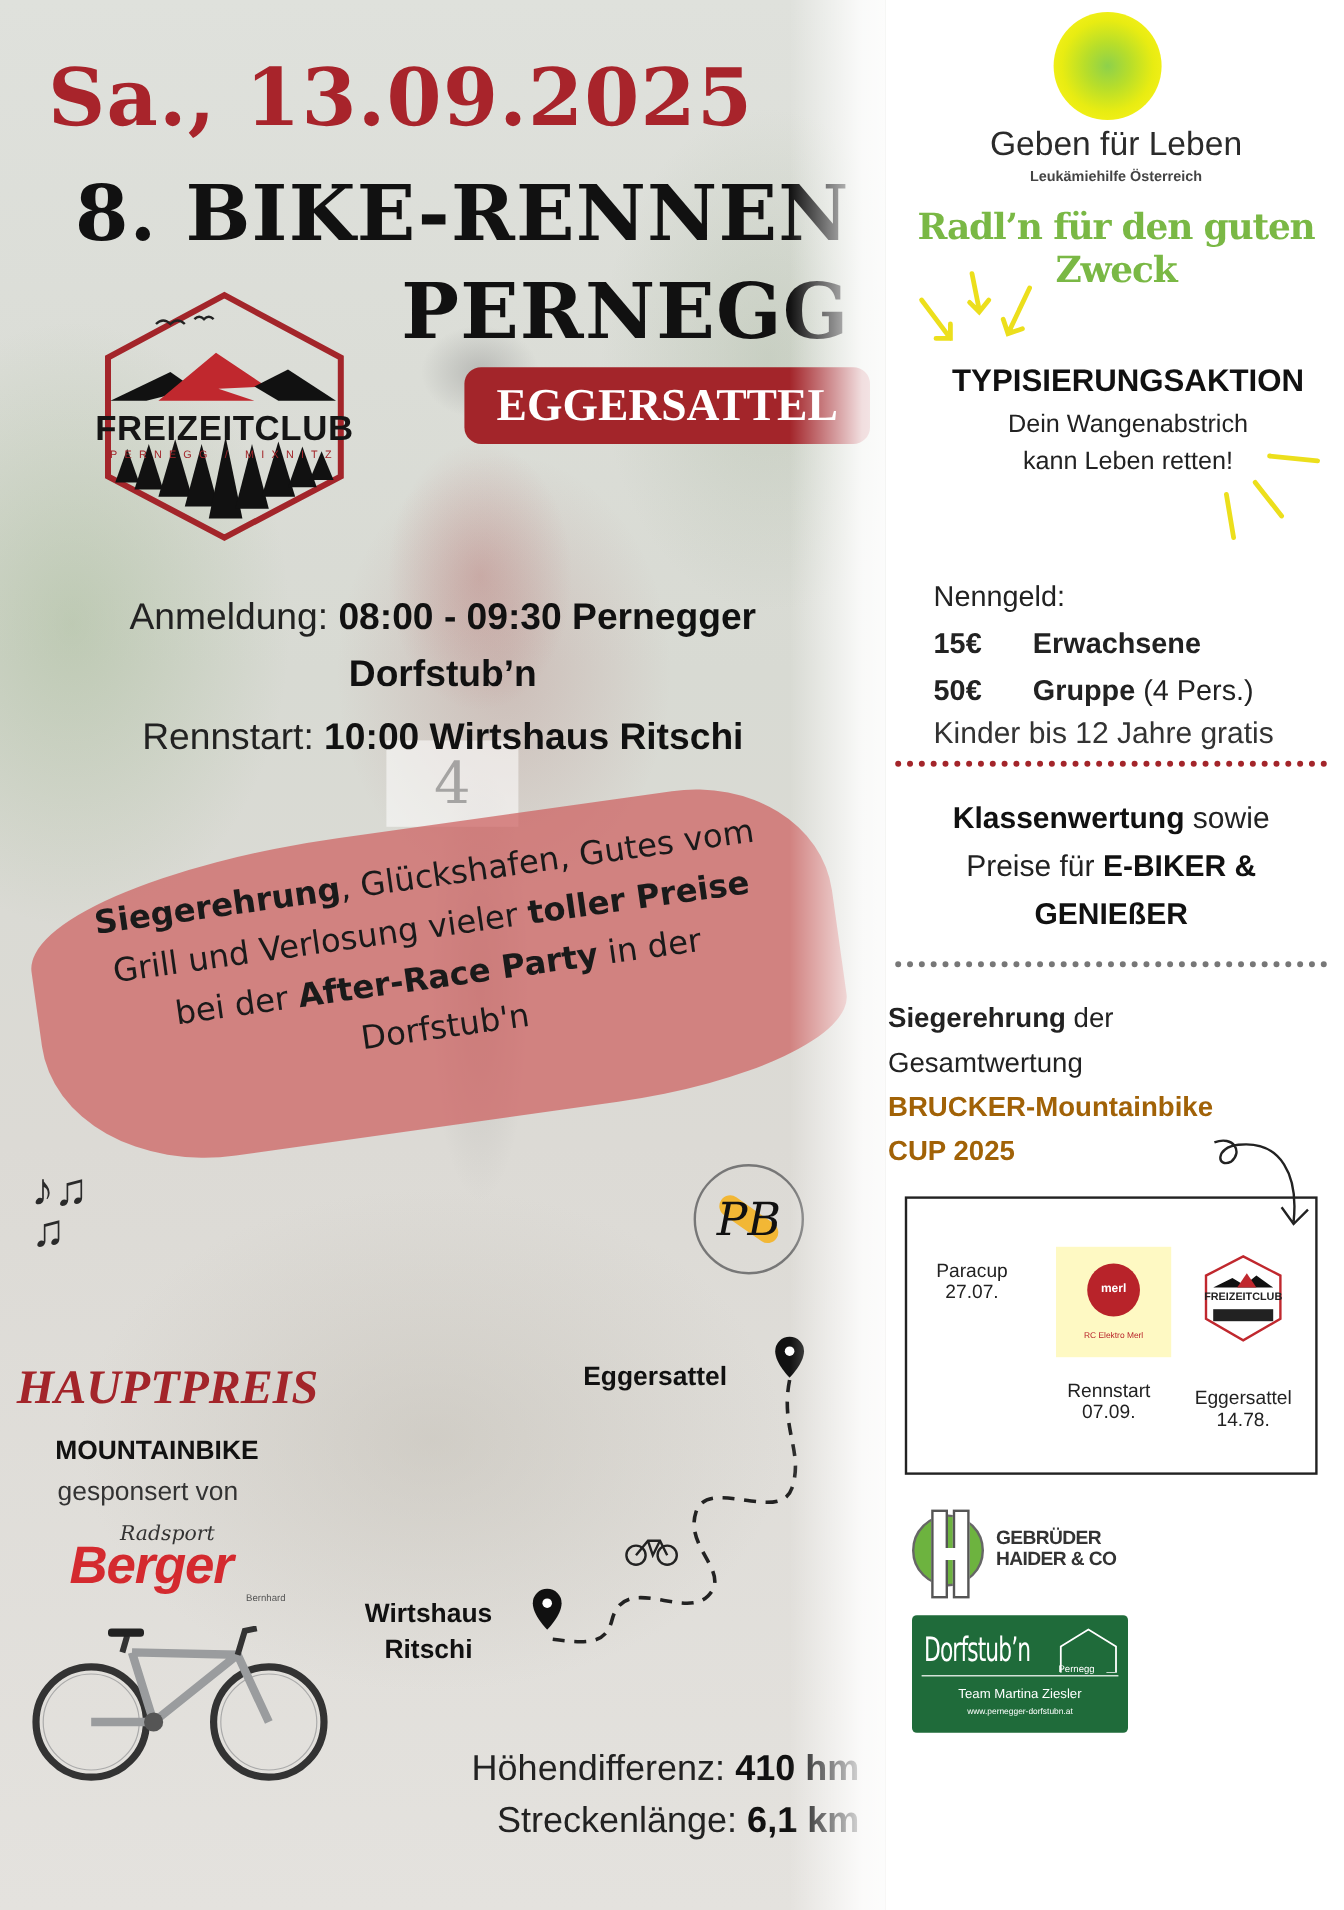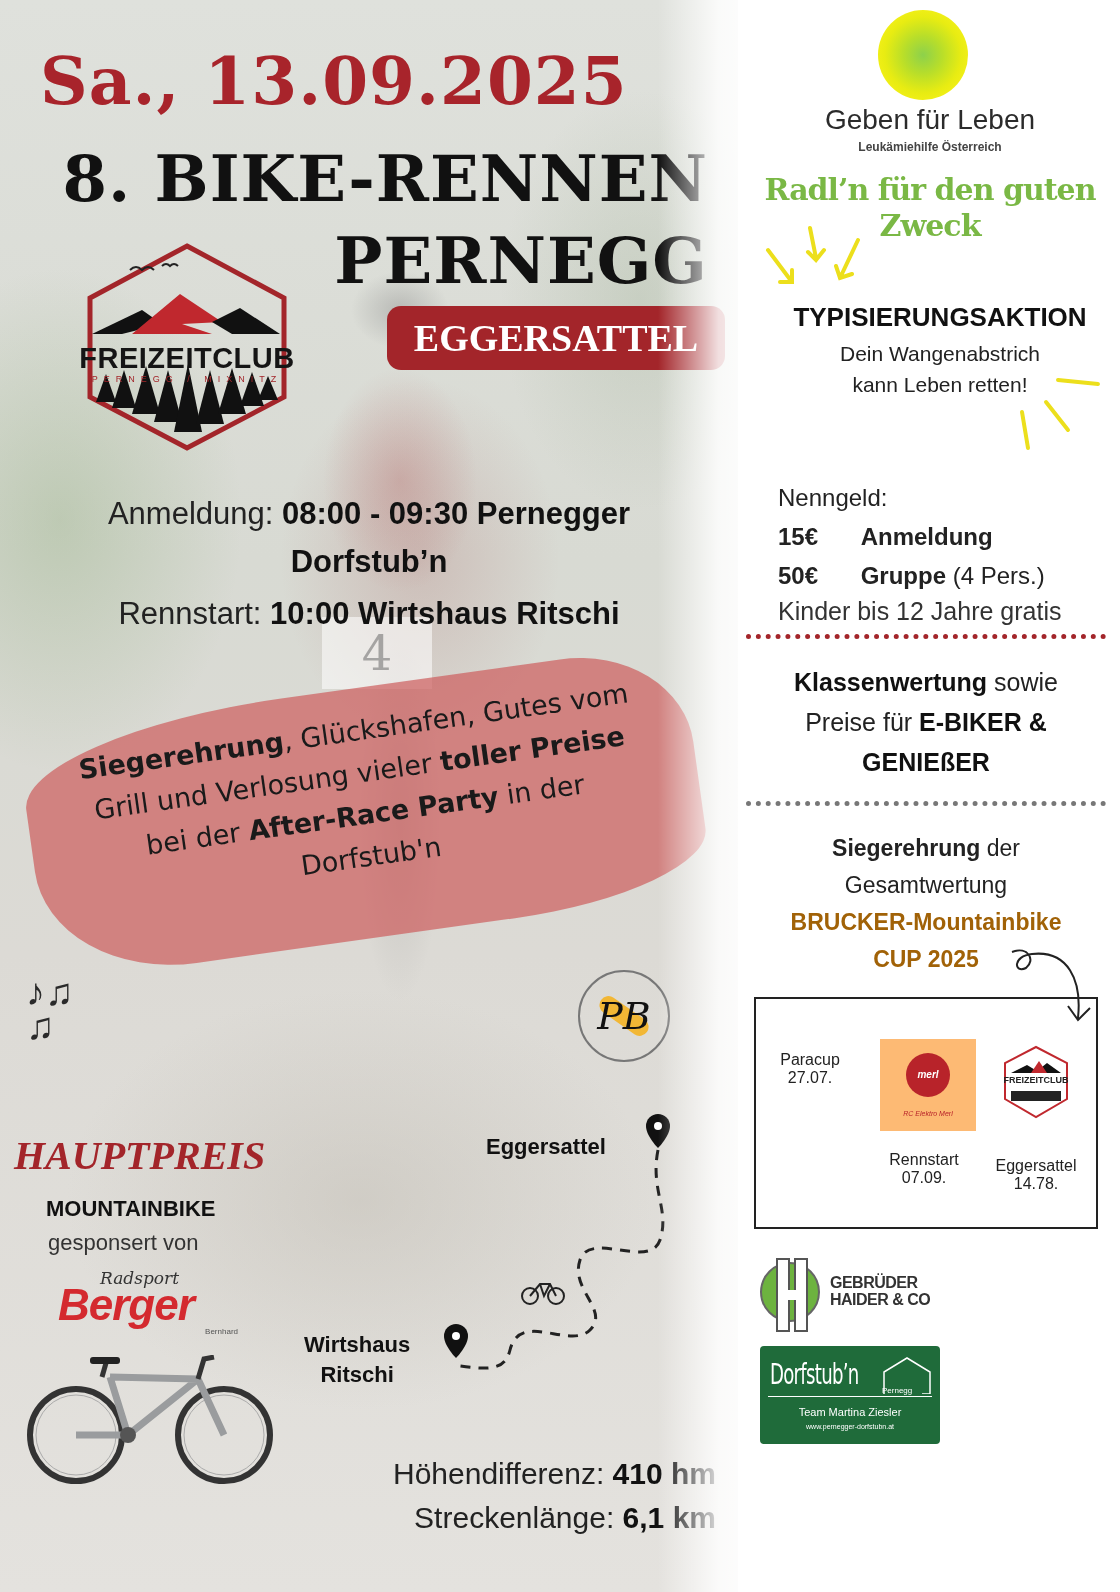--- a/index.html
+++ b/index.html
@@ -127,34 +127,34 @@
   .fee .row b + b { min-width: 0; }
   .fee .kids { font-size: 25px; color: #333; line-height: 32px; }
 
   .dots { position: absolute; left: 6px; width: 360px; height: 0; border-top: 5px dotted; }
   .dots-red { top: 634px; border-color: #a3252a; }
   .dots-grey { top: 801px; border-color: #777; }
 
   .classes { position: absolute; left: 0; top: 662px; width: 372px; text-align: center; font-size: 25px; line-height: 40px; color: #222; }
   .classes b { color: #111; }
 
-  .cup { position: absolute; left: 0; top: 830px; width: 372px; text-align: center; font-size: 23px; line-height: 37px; color: #222; }
+  .cup { position: absolute; left: 0; top: 830px; width: 372px; font-size: 23px; line-height: 37px; color: #222; }
   .cup .red { color: #a16207; font-weight: bold; }
   .cup-arrow { position: absolute; left: 268px; top: 940px; width: 90px; height: 90px; }
 
   .cup-box { position: absolute; left: 14px; top: 997px; width: 344px; height: 232px; border: 2px solid #222; }
   .cup-race { position: absolute; top: 40px; width: 100px; text-align: center; }
   .cup-race .logo { width: 88px; height: 100px; margin: 0 auto; position: relative; }
   .cup-race .name { font-size: 16px; line-height: 18px; color: #222; margin-top: 12px; }
   .wsv-shield {
     width: 84px; height: 96px; margin: 0 auto; background: #2863b3; border: 3px solid #1a2c52;
     border-radius: 10px 10px 42px 42px; position: relative;
   }
   .wsv-shield span { position: absolute; left: 0; right: 0; top: 16px; text-align: center; font-family: "DejaVu Serif", serif; font-weight: bold; font-size: 26px; color: #f2d21c; }
-  .merl-box { width: 96px; height: 92px; margin: 0 auto; background: #fdba74; position: relative; font-style: italic; }
+  .merl-box { width: 96px; height: 92px; margin: 0 auto; background: #fef9c3; position: relative; }
   .merl-circle { position: absolute; left: 26px; top: 14px; width: 44px; height: 44px; border-radius: 50%; background: #b8232a; color: #fff; font-size: 10px; font-weight: bold; text-align: center; line-height: 44px; }
   .merl-txt { position: absolute; left: 0; right: 0; bottom: 14px; text-align: center; font-size: 7px; color: #b8232a; }
   .fc-mini { width: 70px; height: 74px; margin: 6px auto 0; position: relative; }
   .fc-mini span { position: absolute; left: -12px; right: -12px; top: 30px; text-align: center; font-size: 9px; font-weight: bold; color: #222; }
 
   .haider { position: absolute; left: 20px; top: 1262px; width: 200px; height: 62px; }
   .haider-circle { position: absolute; left: 0; top: 0; width: 60px; height: 60px; border-radius: 50%; background: #6db33f; border: 2px solid #666; }
   .haider-h { position: absolute; left: 14px; top: -6px; width: 32px; height: 70px; }
   .haider-h::before, .haider-h::after { content: ""; position: absolute; top: 0; width: 10px; height: 70px; background: #fff; border: 2px solid #555; }
   .haider-h::before { left: 0; } .haider-h::after { right: 0; }
@@ -300,21 +300,21 @@
     </g>
   </svg>
   <div class="typ-title">TYPISIERUNGSAKTION</div>
   <div class="typ-text">
     <div>Dein Wangenabstrich</div>
     <div>kann Leben retten!</div>
   </div>
 
   <div class="fee">
     <div>Nenngeld:</div>
-    <div class="row"><b>15€</b> <b>Anmeldung</b></div>
+    <div class="row"><b>15€</b> <b>Erwachsene</b></div>
     <div class="row"><b>50€</b> <b>Gruppe</b><span> (4 Pers.)</span></div>
     <div class="kids">Kinder bis 12 Jahre gratis</div>
   </div>
 
   <div class="dots dots-red"></div>
 
   <div class="classes">
     <div><b>Klassenwertung</b><span> sowie</span></div>
     <div><span>Preise für </span><b>E-BIKER &amp;</b></div>
     <div><b>GENIEßER</b></div>

